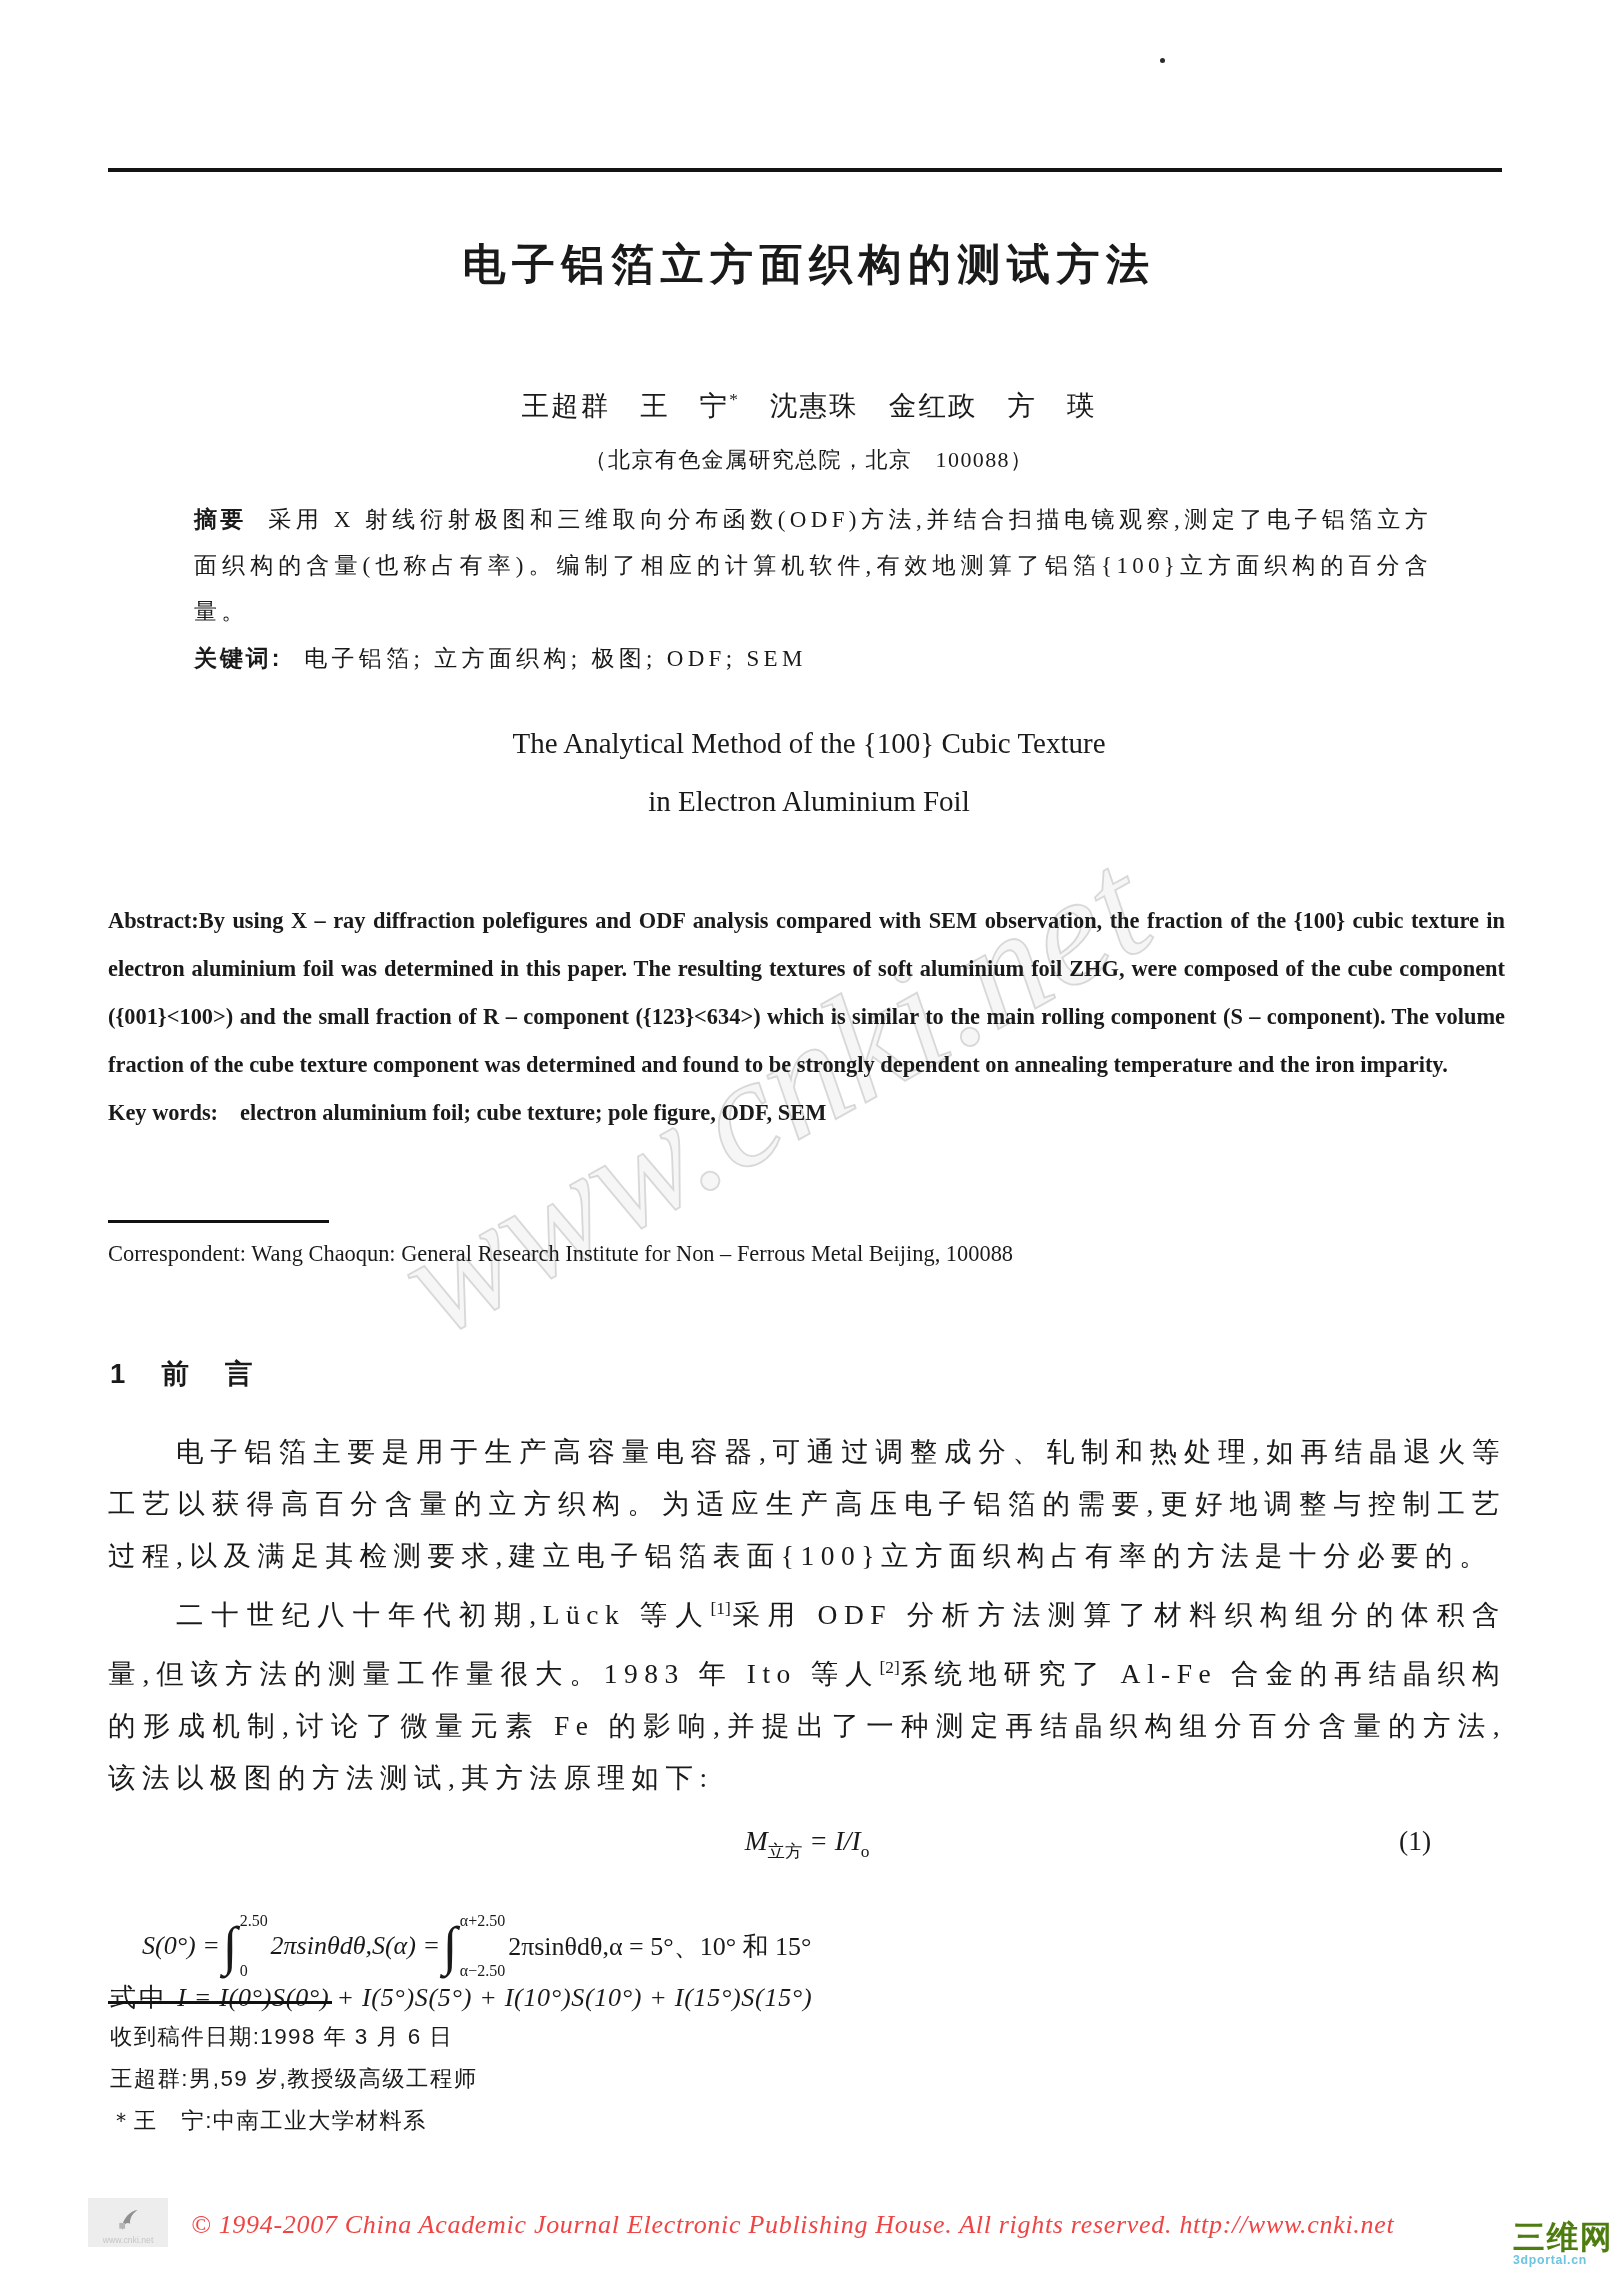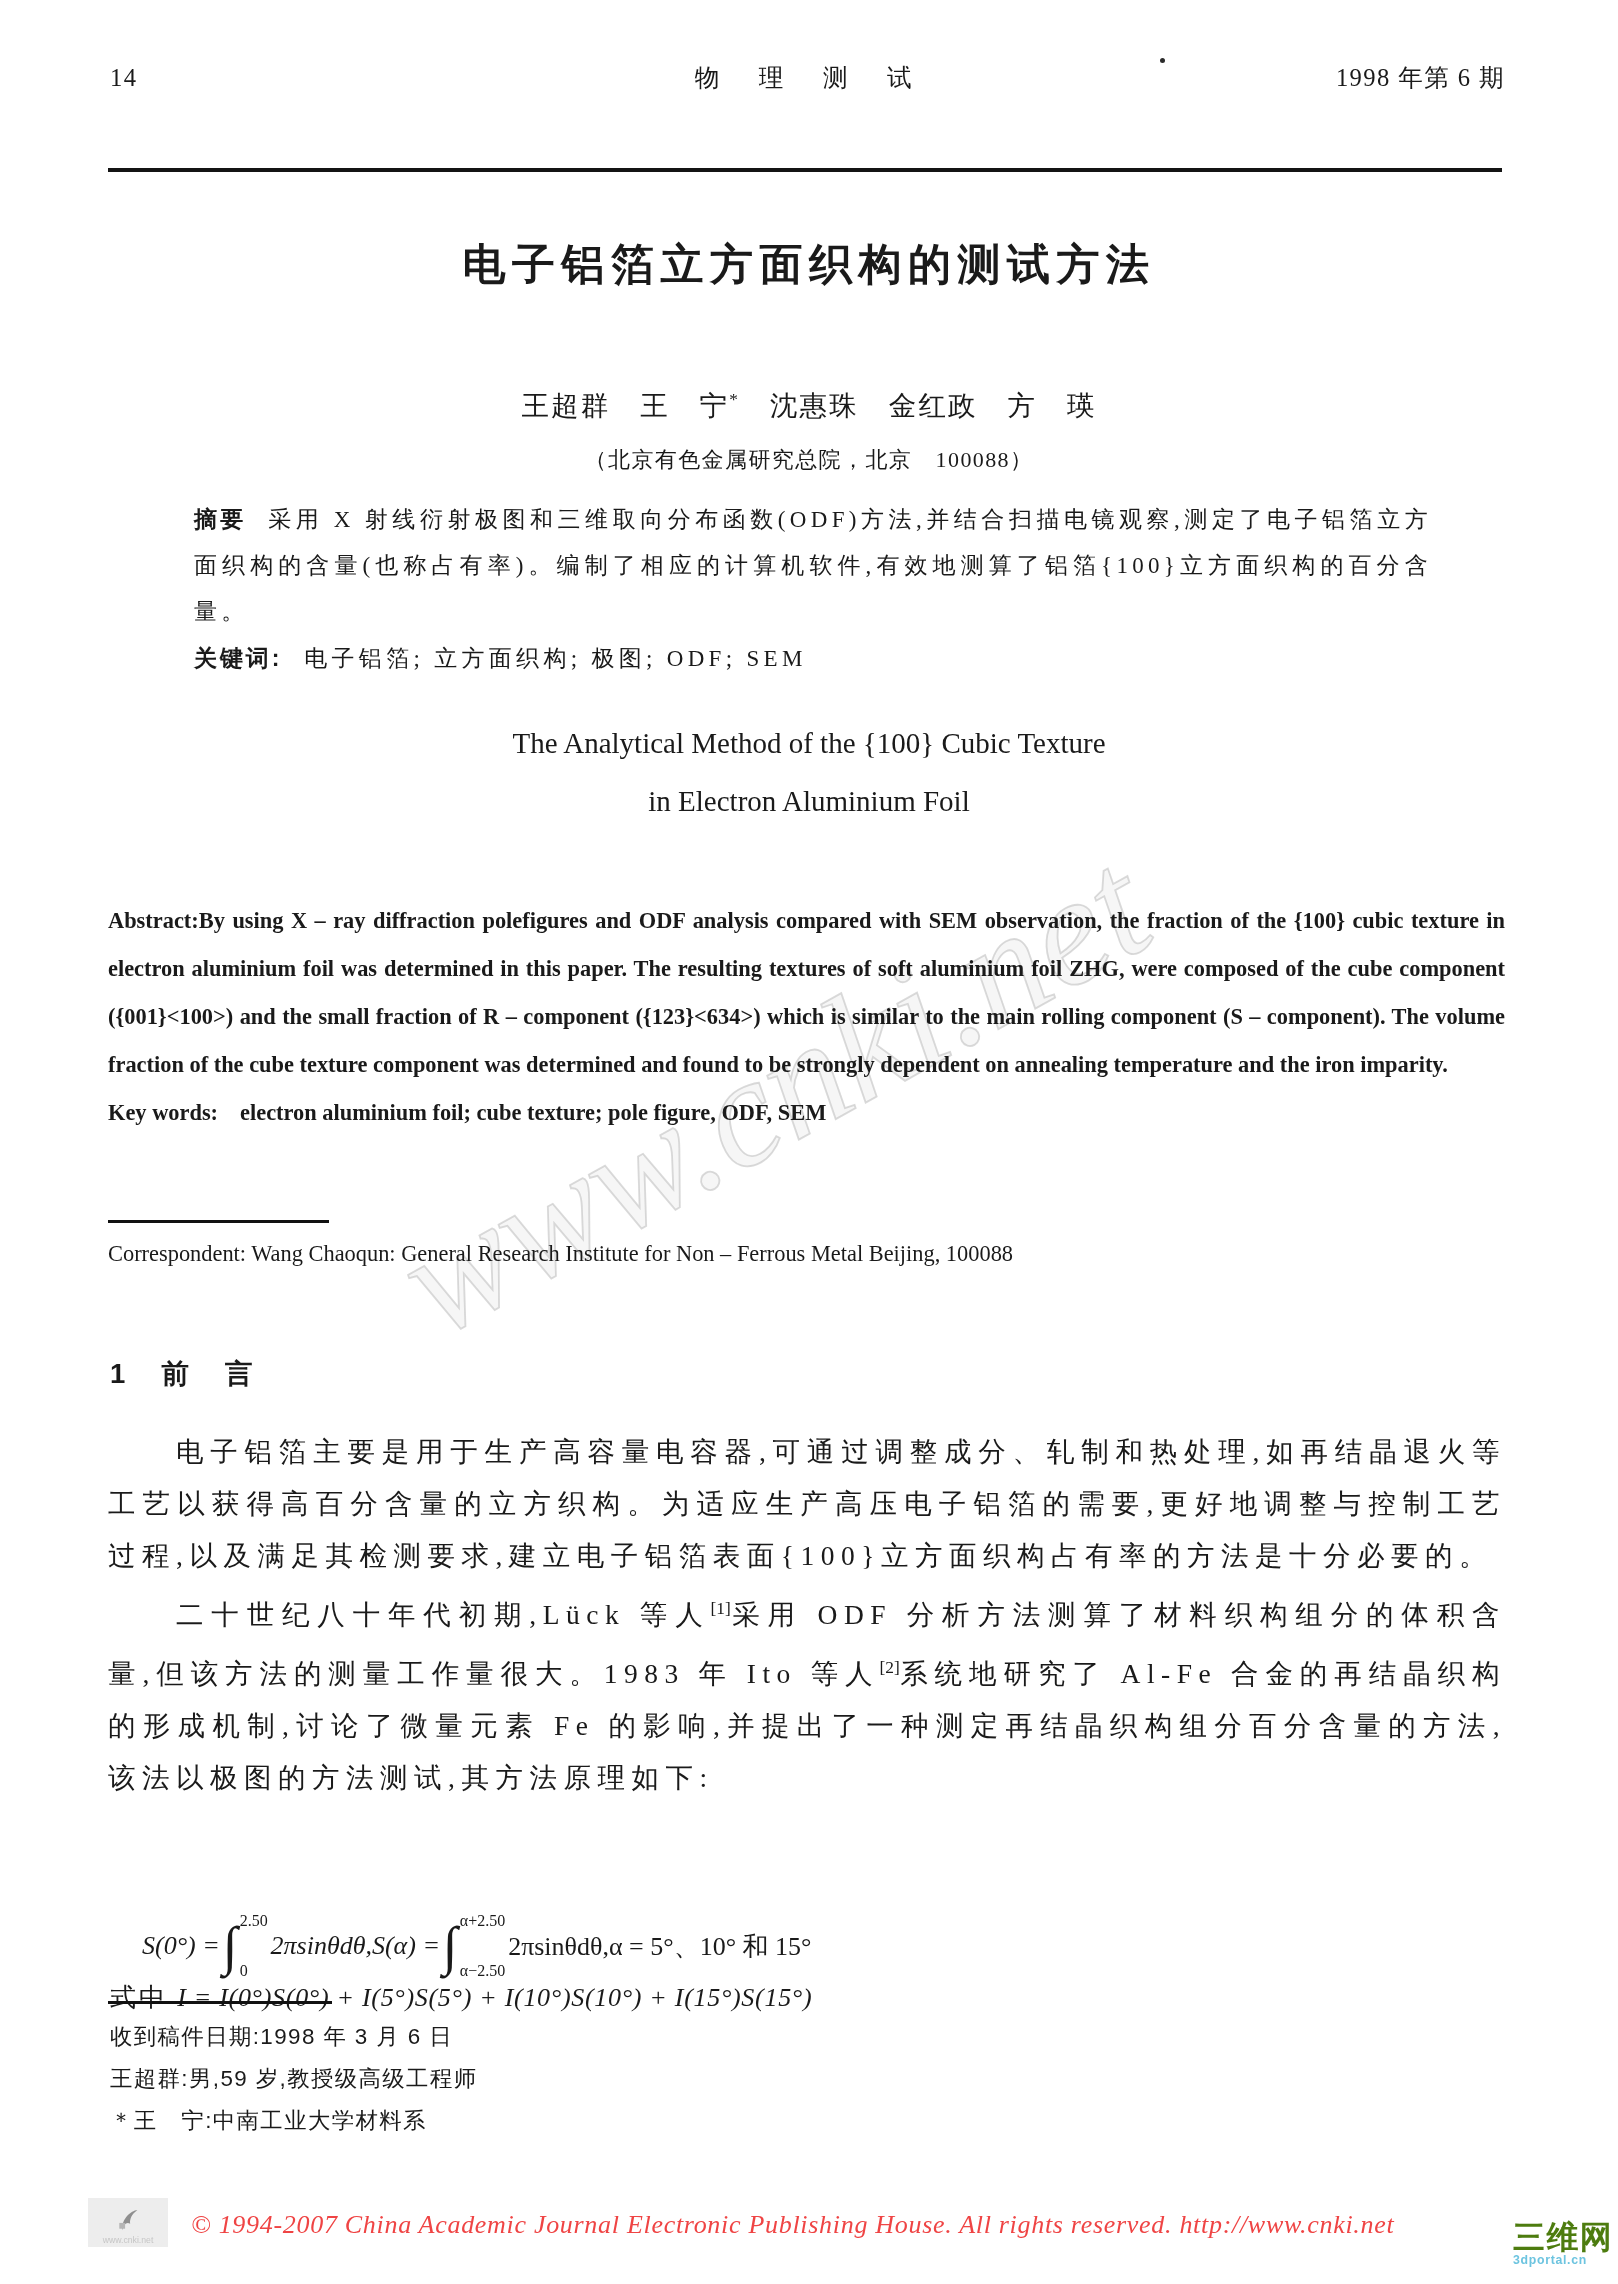--- a/index.html
+++ b/index.html
@@ -89,25 +89,20 @@
 </style>
 </head>
 <body>
 
 <div class="page">
 
   <div class="abs diag-watermark">www.cnki.net</div>
 
   <div class="abs header-dot"></div>
 
-  <div class="abs header">
-    <span class="pn">14</span>
-    <span class="jt">物 理 测 试</span>
-    <span class="iss">1998 年第 6 期</span>
-  </div>
   <div class="abs rule"></div>
 
   <div class="abs title-cn">电子铝箔立方面织构的测试方法</div>
 
   <div class="abs authors">
     <span>王超群　王　宁</span><sup>*</sup><span>　沈惠珠　金红政　方　瑛</span>
   </div>
   <div class="abs affiliation">（北京有色金属研究总院，北京　100088）</div>
 
   <div class="abs abstract-cn">
@@ -128,20 +123,24 @@
   <div class="abs fn-divider1"></div>
   <div class="abs correspondent">Correspondent: Wang Chaoqun: General Research Institute for Non – Ferrous Metal Beijing, 100088</div>
 
   <div class="abs section-heading">1　前　言</div>
 
   <div class="abs intro">
     <p>电子铝箔主要是用于生产高容量电容器,可通过调整成分、轧制和热处理,如再结晶退火等工艺以获得高百分含量的立方织构。为适应生产高压电子铝箔的需要,更好地调整与控制工艺过程,以及满足其检测要求,建立电子铝箔表面{100}立方面织构占有率的方法是十分必要的。</p>
     <p><span>二十世纪八十年代初期,Lück 等人</span><sup>[1]</sup><span>采用 ODF 分析方法测算了材料织构组分的体积含量,但该方法的测量工作量很大。1983 年 Ito 等人</span><sup>[2]</sup><span>系统地研究了 Al-Fe 合金的再结晶织构的形成机制,讨论了微量元素 Fe 的影响,并提出了一种测定再结晶织构组分百分含量的方法,该法以极图的方法测试,其方法原理如下:</span></p>
   </div>
 
+  <div class="abs eq1-row">
+    <span class="expr">M</span><sub>立方</sub><span class="expr"> = I/I</span><sub>o</sub>
+    <span class="eq1-num">(1)</span>
+  </div>
 
   <div class="abs eq2-row">
     <span class="lbl">式中 </span><span class="expr">I = I(0°)S(0°) + I(5°)S(5°) + I(10°)S(10°) + I(15°)S(15°)</span>
   </div>
 
   <div class="abs eq3-row">
     <span class="it">S(0°) = </span>
     <span class="int-wrap">
       <span class="int-sign">∫</span>
       <span class="int-limits">

